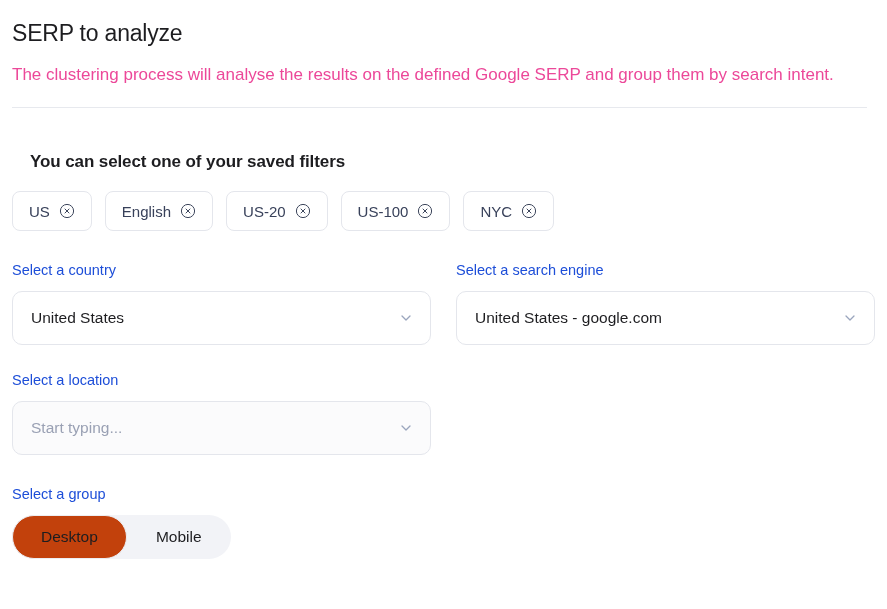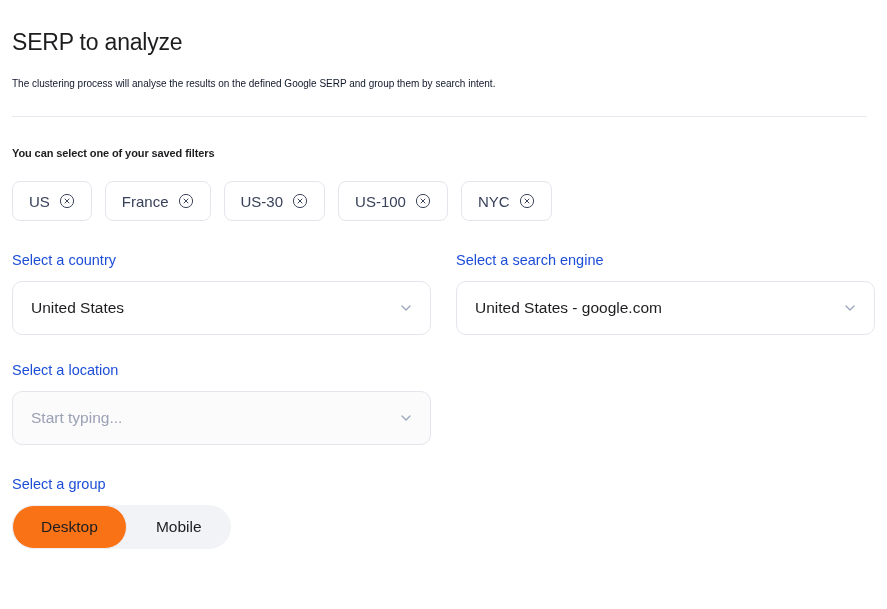--- a/index.html
+++ b/index.html
@@ -19,54 +19,53 @@
   .page {
     width: 887px;
     height: 609px;
     position: relative;
     box-sizing: border-box;
   }
 
   
   .header {
     padding: 18px 20px 0 12px;
-    margin-top: 9px;
   }
   .page-title {
     font-size: 23px;
     font-weight: 400;
     color: #1d1d20;
     letter-spacing: -0.2px;
     line-height: 30px;
     margin: 0;
   }
   .page-subtitle {
-    font-size: 10px;
+    font-size: 17px;
     font-weight: 400;
-    color: #0f172a;
+    color: #ec4899;
     line-height: 20px;
     margin: 17px 0 0 0;
   }
   .divider {
     margin-top: 22px;
     height: 1px;
     width: 100%;
     background: #e7e9ee;
   }
 
   
   .filters-section {
     padding: 25px 12px 0 12px;
   }
   .section-heading {
-    font-size: 11px;
+    font-size: 17px;
     font-weight: 700;
     color: #1d1d20;
     letter-spacing: -0.1px;
-    margin: 0;
+    margin: 18px;
     line-height: 22px;
   }
   .chip-row {
     margin-top: 17px;
     display: flex;
     flex-wrap: nowrap;
     gap: 13px;
   }
   .chip {
     display: inline-flex;
@@ -178,21 +177,21 @@
     font-size: 15.5px;
     color: #1d1d20;
     border-radius: 999px;
     background: transparent;
     border: 1px solid transparent;
     box-sizing: border-box;
     cursor: pointer;
     white-space: nowrap;
   }
   .segment.active {
-    background: #f97316;
+    background: #c2410c;
     border: 1px solid #eceef3;
   }
 </style>
 </head>
 <body>
 
 <div class="page">
 
   <div class="header">
     <h1 class="page-title">SERP to analyze</h1>
@@ -208,31 +207,31 @@
         <span class="chip-label">US</span>
         <span class="chip-close">
           <svg width="16" height="16" viewBox="0 0 16 16" fill="none">
             <circle cx="8" cy="8" r="6.6" stroke="#3d465c" stroke-width="1"></circle>
             <path d="M6 6 L10 10 M10 6 L6 10" stroke="#3d465c" stroke-width="1" stroke-linecap="round"></path>
           </svg>
         </span>
       </div>
 
       <div class="chip">
-        <span class="chip-label">France</span>
-        <span class="chip-close">
-          <svg width="16" height="16" viewBox="0 0 16 16" fill="none">
-            <circle cx="8" cy="8" r="6.6" stroke="#3d465c" stroke-width="1"></circle>
-            <path d="M6 6 L10 10 M10 6 L6 10" stroke="#3d465c" stroke-width="1" stroke-linecap="round"></path>
-          </svg>
-        </span>
-      </div>
-
-      <div class="chip">
-        <span class="chip-label">US-30</span>
+        <span class="chip-label">English</span>
+        <span class="chip-close">
+          <svg width="16" height="16" viewBox="0 0 16 16" fill="none">
+            <circle cx="8" cy="8" r="6.6" stroke="#3d465c" stroke-width="1"></circle>
+            <path d="M6 6 L10 10 M10 6 L6 10" stroke="#3d465c" stroke-width="1" stroke-linecap="round"></path>
+          </svg>
+        </span>
+      </div>
+
+      <div class="chip">
+        <span class="chip-label">US-20</span>
         <span class="chip-close">
           <svg width="16" height="16" viewBox="0 0 16 16" fill="none">
             <circle cx="8" cy="8" r="6.6" stroke="#3d465c" stroke-width="1"></circle>
             <path d="M6 6 L10 10 M10 6 L6 10" stroke="#3d465c" stroke-width="1" stroke-linecap="round"></path>
           </svg>
         </span>
       </div>
 
       <div class="chip">
         <span class="chip-label">US-100</span>

